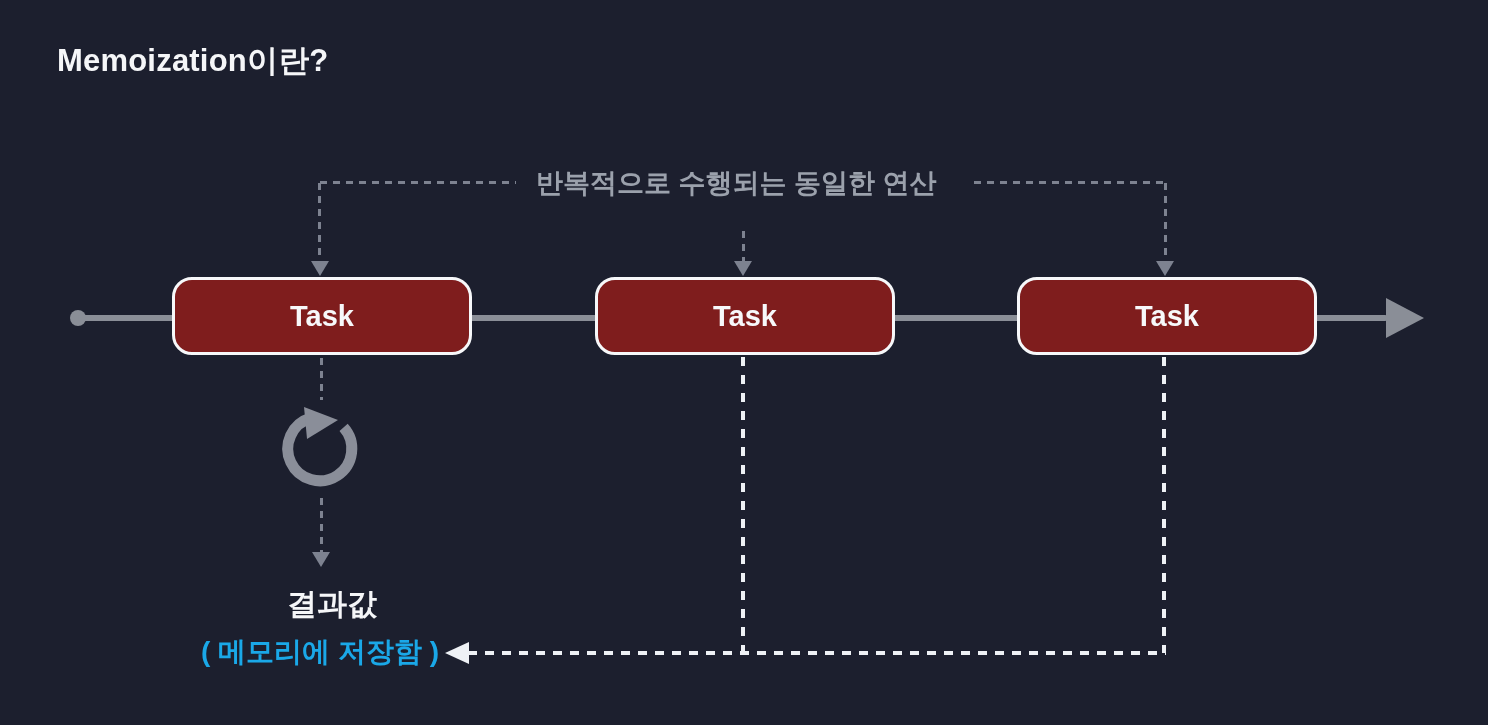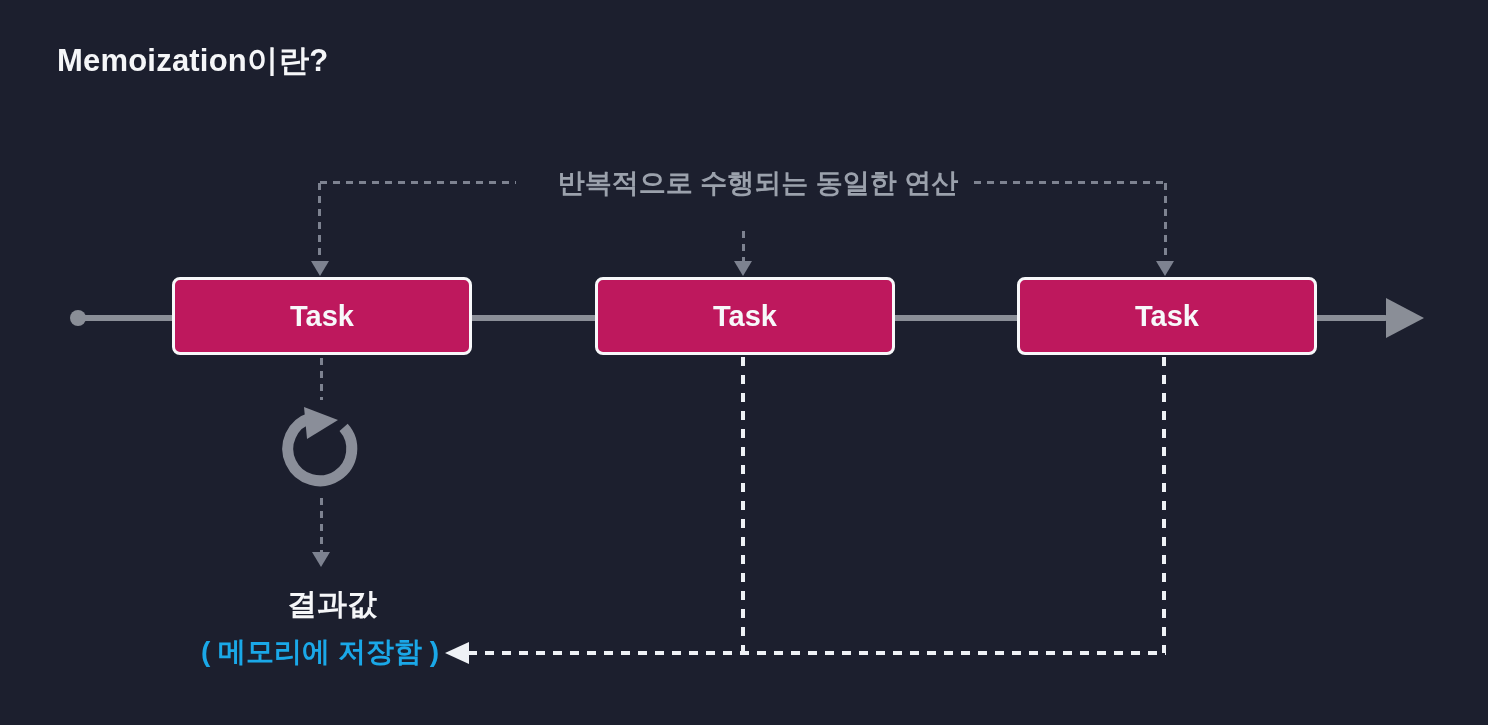--- a/index.html
+++ b/index.html
@@ -21,21 +21,20 @@
   .title {
     left: 57px; top: 40px;
     font-size: 31px;
     font-weight: 700;
     color: #f5f6f8;
     letter-spacing: 0.2px;
     text-align: right;
   }
   .repeat-label {
     left: 536px; top: 165px; width: 444px;
-    text-align: center;
     font-size: 27px;
     font-weight: 600;
     color: #9ba1ac;
   }
   .result-label {
     left: 232px; top: 584px; width: 200px;
     text-align: center;
     font-size: 30px;
     font-weight: 700;
     color: #f5f6f8;
@@ -45,23 +44,23 @@
     text-align: center;
     font-size: 28px;
     font-weight: 700;
     color: #1aa8e8;
   }
 
   
   .task-box {
     top: 277px;
     width: 294px; height: 72px;
-    background: #be185d;
+    background: #7f1d1d;
     border: 3px solid #f7f8fa;
-    border-radius: 8px;
+    border-radius: 20px;
     display: flex;
     align-items: center;
     justify-content: center;
     z-index: 3;
   }
   .task-box span {
     font-size: 29px;
     font-weight: 700;
     color: #f7f8fa;
   }

